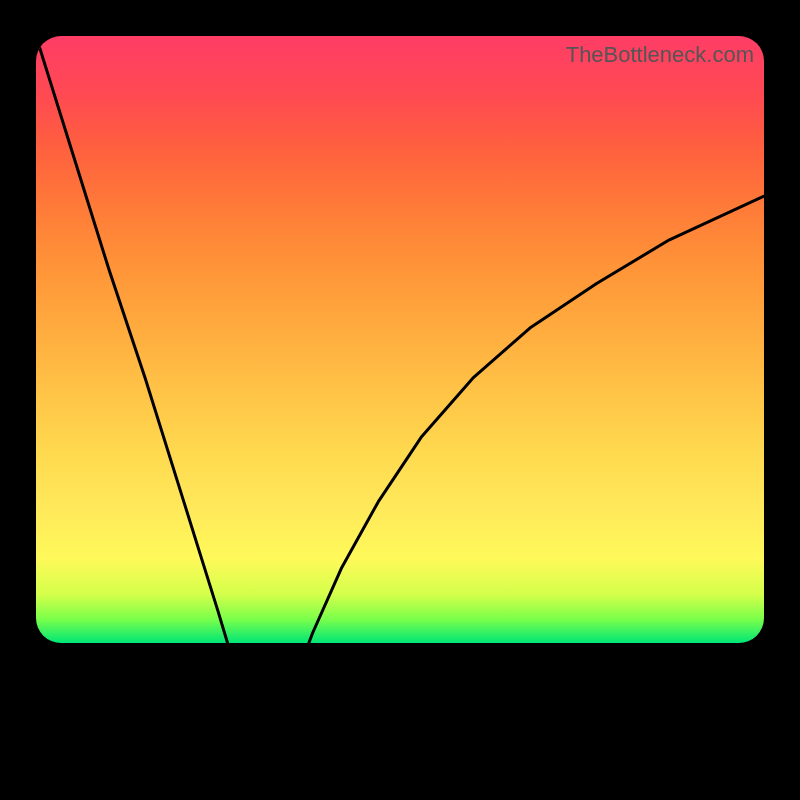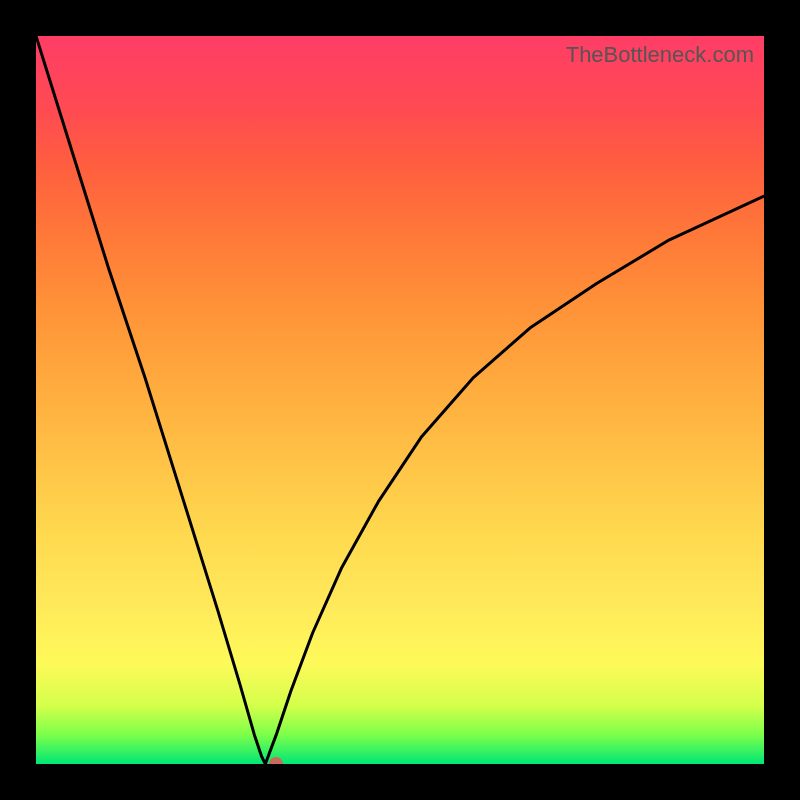--- a/index.html
+++ b/index.html
@@ -14,38 +14,39 @@
     position: relative;
     width: 800px;
     height: 800px;
     background: #000;
   }
   .plot-area {
     position: absolute;
     left: 36px;
     top: 36px;
     width: 728px;
-    height: 728px;
+    height: 607px;
     
     background: linear-gradient(to top,
       #00e676 0%,
       #7cff4a 4%,
       #d4ff4a 8%,
       #fff95a 14%,
       #ffe95a 22%,
       #ffd84e 32%,
       #ffc246 42%,
       #ffab3e 52%,
       #ff9438 62%,
       #ff7a38 72%,
       #ff5f3f 82%,
       #ff4a52 90%,
       #ff3d66 100%
     );
     overflow: hidden;
+    border-radius: 25px;
   }
   .watermark {
     position: absolute;
     top: 6px;
     right: 10px;
     color: #555;
     font-size: 22px;
     font-weight: 500;
     letter-spacing: 0px;
     user-select: none;

